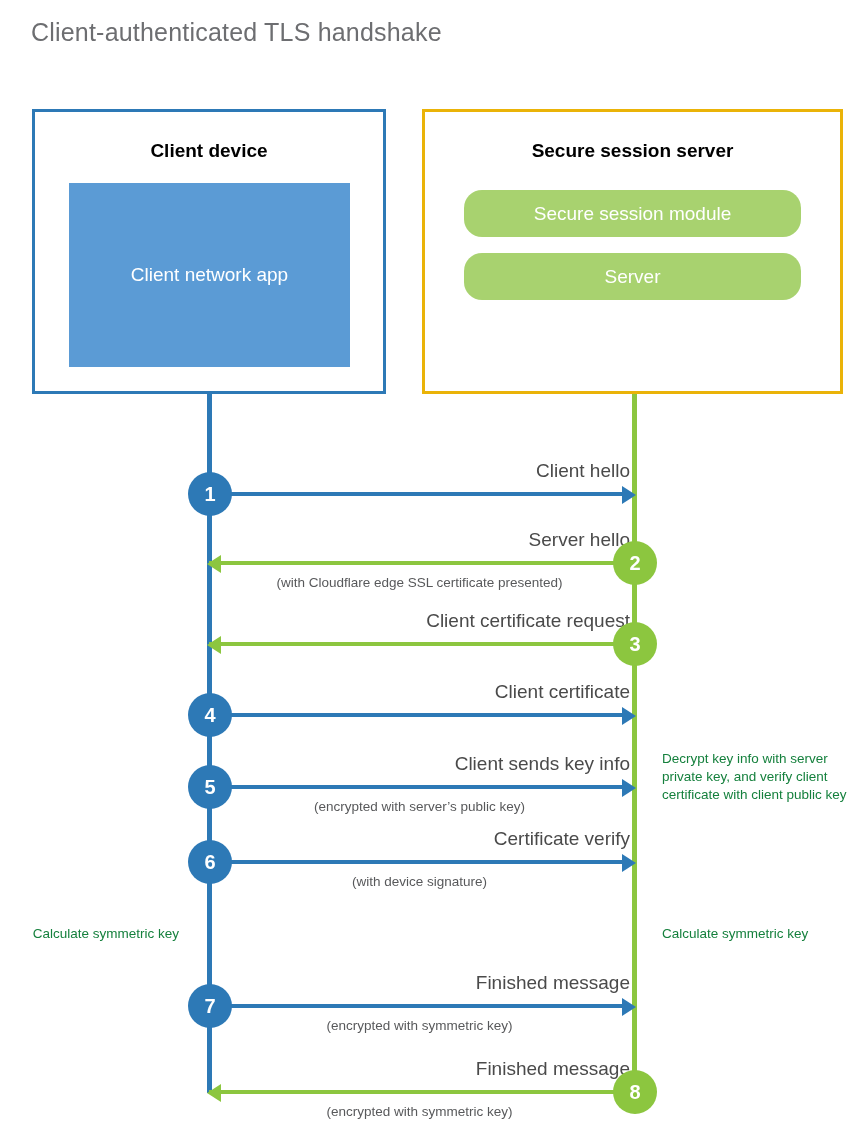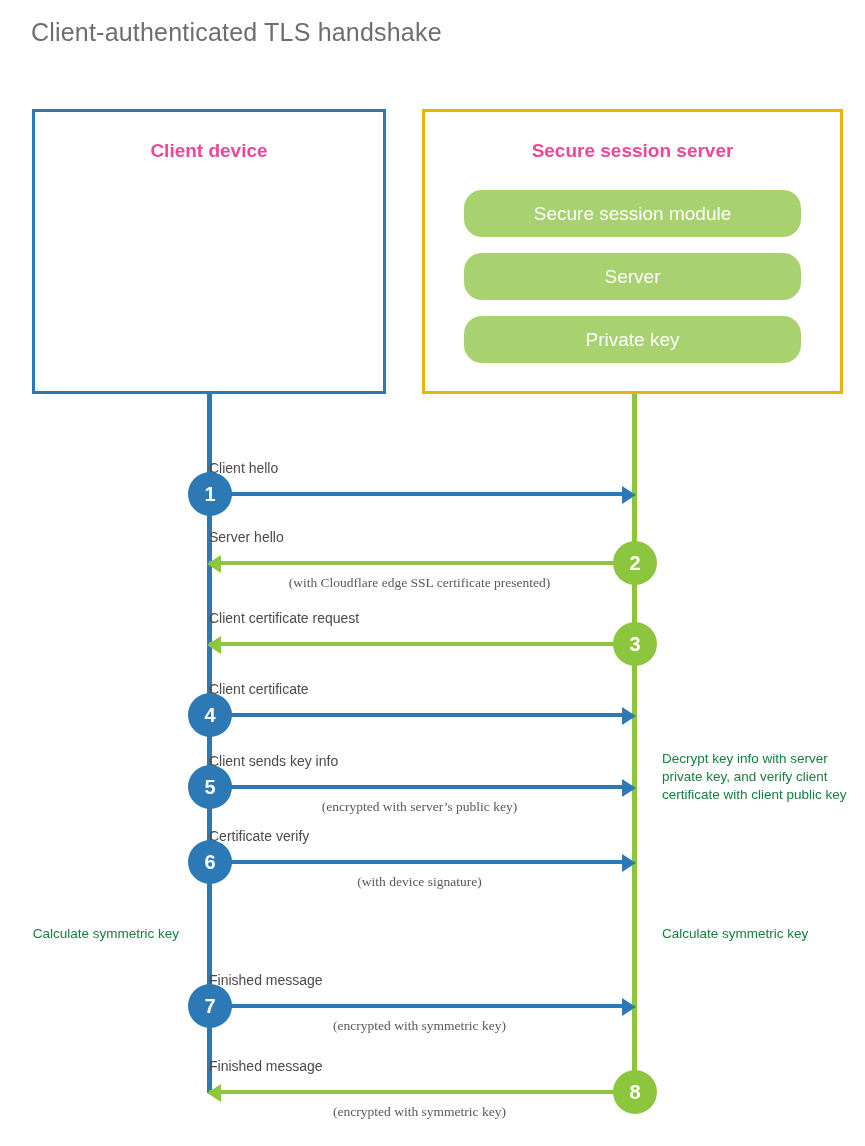--- a/index.html
+++ b/index.html
@@ -55,21 +55,21 @@
     border: 3px solid #eab308;
   }
   .party-title {
     position: absolute;
     left: 0;
     right: 0;
     top: 28px;
     text-align: center;
     font-size: 19px;
     font-weight: bold;
-    color: #ec4899;
+    color: #000000;
   }
   .client-app {
     position: absolute;
     left: 34px;
     top: 71px;
     width: 281px;
     height: 184px;
     background: #5b9bd5;
     display: flex;
     align-items: center;
@@ -148,36 +148,35 @@
     left: 207px;
     border-top: 9px solid transparent;
     border-bottom: 9px solid transparent;
     border-right: 14px solid #8cc63f;
   }
 
   .msg-label {
     position: absolute;
     left: 209px;
     width: 421px;
-    text-align: left;
-    font-size: 14px;
+    text-align: right;
+    font-size: 19px;
     color: #4a4a4a;
     top: -34px;
     white-space: nowrap;
   }
   .msg-sub {
     position: absolute;
     left: 189px;
     width: 461px;
     text-align: center;
     font-size: 13.5px;
     color: #58595b;
     top: 12px;
     white-space: nowrap;
-    font-family: Liberation Serif, serif;
   }
 
   
   .badge {
     position: absolute;
     width: 44px;
     height: 44px;
     border-radius: 50%;
     display: flex;
     align-items: center;
@@ -209,27 +208,27 @@
 </style>
 </head>
 <body>
 
 <div id="stage">
 
   <div class="title">Client-authenticated TLS handshake</div>
 
   <div class="party-box client">
     <div class="party-title">Client device</div>
+    <div class="client-app">Client network app</div>
   </div>
 
   <div class="party-box server">
     <div class="party-title">Secure session server</div>
     <div class="server-bar b1">Secure session module</div>
     <div class="server-bar b2">Server</div>
-    <div class="server-bar b3">Private key</div>
   </div>
 
   <div class="lifeline client-line"></div>
   <div class="lifeline server-line"></div>
 
   <div class="msg blue" style="top:494px;">
     <div class="msg-label">Client hello</div>
     <div class="shaft"></div>
     <div class="arrowhead"></div>
   </div>

